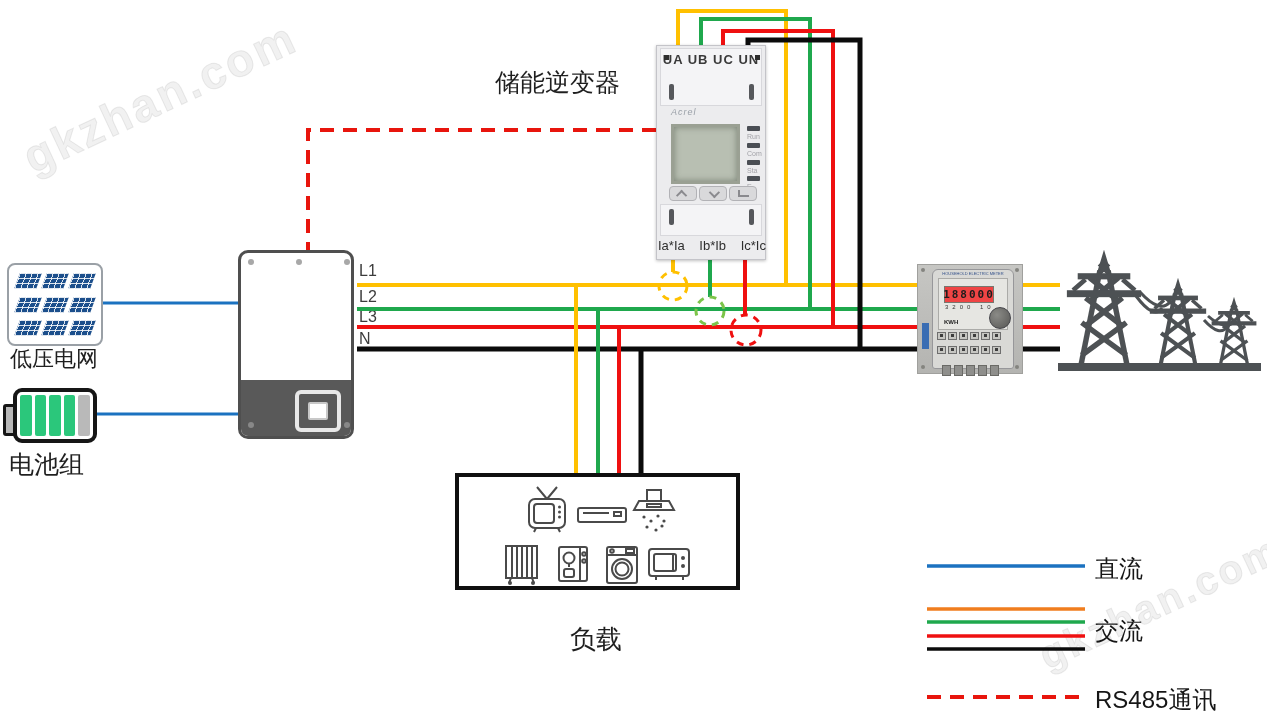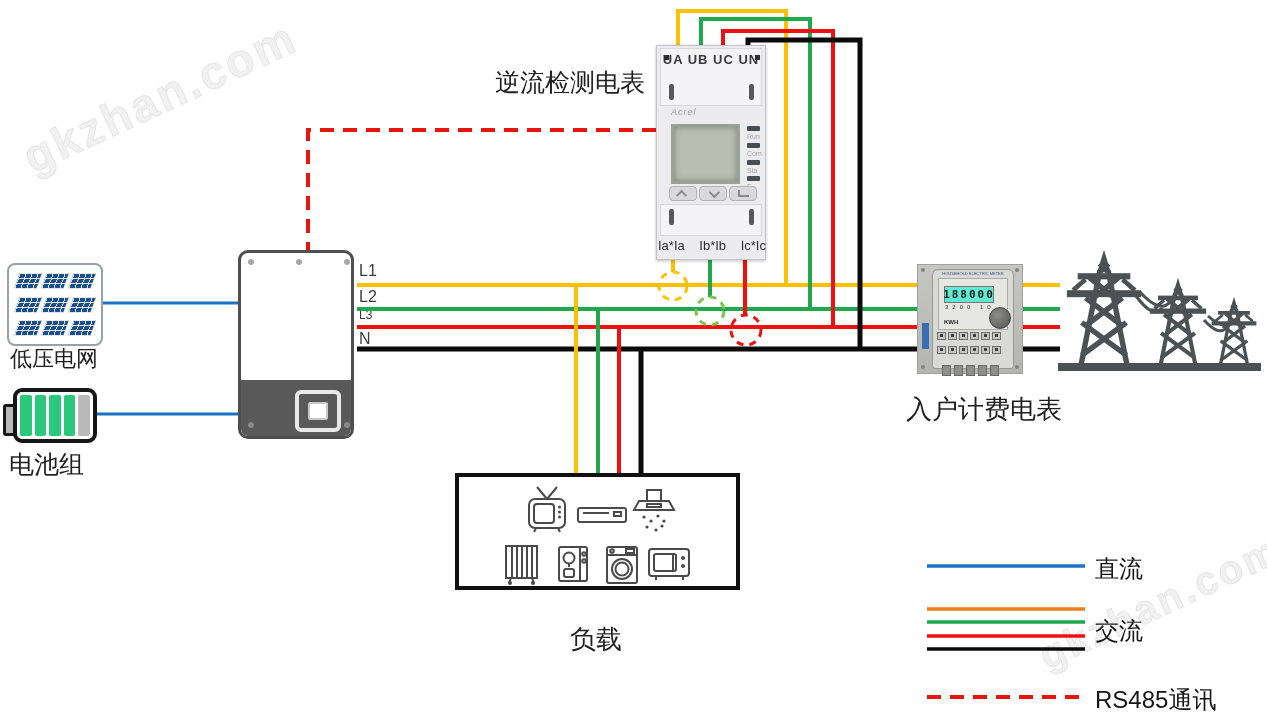--- a/index.html
+++ b/index.html
@@ -66,21 +66,21 @@
   
   .bm{left:917px;top:264px;width:104px;height:108px;z-index:2;
       background:linear-gradient(180deg,#c6c6c3,#b4b4b1);border:1px solid #a0a09d;}
   .bm-screws{position:absolute;width:4px;height:4px;border-radius:50%;background:#84847f;}
   .bm-tag{position:absolute;left:4px;top:58px;width:7px;height:26px;background:#3a6db3;}
   .bm-body{position:absolute;left:14px;top:4px;width:80px;height:98px;background:#d9d9d6;
       border:1px solid #97979a;border-radius:6px 6px 3px 3px;}
   .bm-face{position:absolute;left:5px;top:8px;width:68px;height:50px;background:#e6e6e2;
       border:1px solid #ababa8;}
   .bm-name{position:absolute;top:1px;left:0;right:0;text-align:center;font-size:4px;color:#33508a;}
-  .bm-lcd{position:absolute;left:5px;top:7px;width:48px;height:15px;background:#5eead4;
+  .bm-lcd{position:absolute;left:5px;top:7px;width:48px;height:15px;background:#ef4444;
       border:1px solid #77776f;display:flex;align-items:center;justify-content:center;
       font-family:"DejaVu Sans Mono",monospace;font-size:11px;font-weight:bold;
       letter-spacing:2px;color:#1c1c1c;}
   .bm-sub{position:absolute;left:6px;top:25px;font-size:6px;color:#333;letter-spacing:4px;}
   .bm-kwh{position:absolute;left:5px;top:40px;font-size:6px;font-weight:bold;color:#222;}
   .bm-knob{position:absolute;left:50px;top:28px;width:20px;height:20px;border-radius:50%;
       background:radial-gradient(circle at 35% 35%,#8b8b87,#565654);border:1px solid #45454a;}
   .bm-trow{position:absolute;left:4px;display:flex;gap:2px;}
   .bm-t{width:9px;height:8px;background:#c6c6c2;border:1px solid #6e6e6e;box-sizing:border-box;}
   .bm-t::after{content:"";display:block;width:3px;height:3px;background:#3d3d3d;margin:1px auto;}
@@ -174,21 +174,21 @@
   <div class="abs inv">
     <div class="screwrow" style="left:7px;top:6px;"></div>
     <div class="inv-bottom">
       <div class="screwrow dark" style="left:7px;top:42px;"></div>
       <div class="inv-port">
         <div class="inv-port-in"></div>
       </div>
     </div>
   </div>
 
-  <div class="lbl cn25" style="left:495px;top:66px;">逆流检测电表</div>
+  <div class="lbl cn25" style="left:495px;top:66px;">储能逆变器</div>
   <div class="abs acrel">
     <div class="cover top"></div>
     <div class="terms">UA UB UC UN</div>
     <div class="sq" style="left:7px;top:9px;"></div>
     <div class="sq" style="left:98px;top:9px;"></div>
     <div class="slot" style="left:12px;top:38px;"></div>
     <div class="slot" style="left:92px;top:38px;"></div>
     <div class="logo">Acrel</div>
     <div class="lcd"></div>
     <div class="led" style="top:80px;"></div>
@@ -213,21 +213,21 @@
     <div class="slot" style="left:92px;top:163px;"></div>
     <div class="ct-lbls">
       <span>Ia*Ia</span>
       <span>Ib*Ib</span>
       <span>Ic*Ic</span>
     </div>
   </div>
 
   <div class="lbl" style="left:359px;top:262px;font-size:16px;color:#3c3c3c;">L1</div>
   <div class="lbl" style="left:359px;top:288px;font-size:16px;color:#3c3c3c;">L2</div>
-  <div class="lbl" style="left:359px;top:308px;font-size:12px;color:#3c3c3c;">L3</div>
+  <div class="lbl" style="left:359px;top:308px;font-size:16px;color:#3c3c3c;">L3</div>
   <div class="lbl" style="left:359px;top:330px;font-size:16px;color:#3c3c3c;">N</div>
 
   <div class="abs bm">
     <div class="bm-screws" style="left:3px;top:3px;"></div>
     <div class="bm-screws" style="left:97px;top:3px;"></div>
     <div class="bm-screws" style="left:3px;top:100px;"></div>
     <div class="bm-screws" style="left:97px;top:100px;"></div>
     <div class="bm-tag"></div>
     <div class="bm-body">
       <div class="bm-name">HOUSEHOLD ELECTRIC METER</div>
@@ -255,21 +255,20 @@
       </div>
     </div>
     <div class="bm-lugs">
       <div class="bm-lug"></div>
       <div class="bm-lug"></div>
       <div class="bm-lug"></div>
       <div class="bm-lug"></div>
       <div class="bm-lug"></div>
     </div>
   </div>
-  <div class="lbl cn26" style="left:906px;top:392px;">入户计费电表</div>
 
   <svg class="abs towers" width="205" height="125" viewBox="0 0 205 125">
     <symbol id="pylon" viewBox="0 0 100 150">
       <g stroke="#4d5154" stroke-width="7" fill="none" stroke-linecap="square">
         <path d="M20,150 L44,30"></path>
           <path d="M80,150 L56,30"></path>
         <path d="M24,134 L76,96 M76,134 L24,96"></path>
         <path d="M29,96 L71,64 M71,96 L29,64"></path>
         <path d="M34,64 L66,38 M66,64 L34,38"></path>
       </g>

